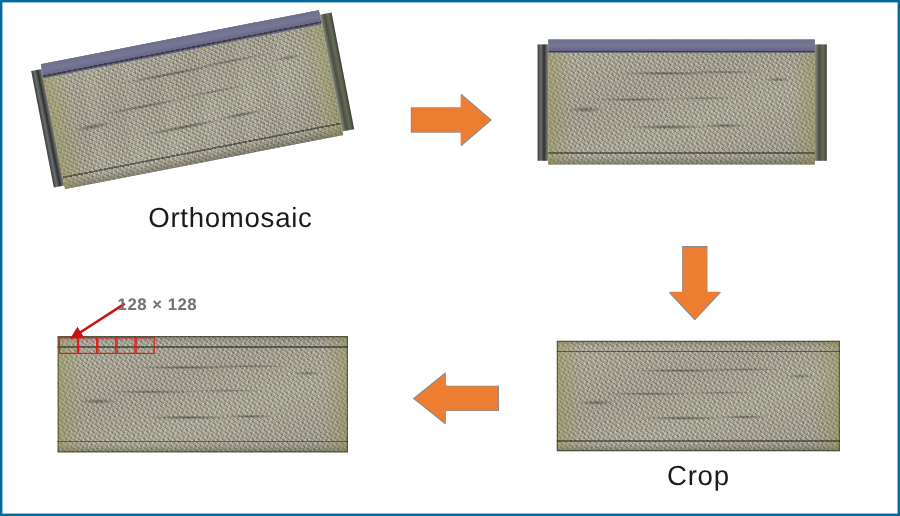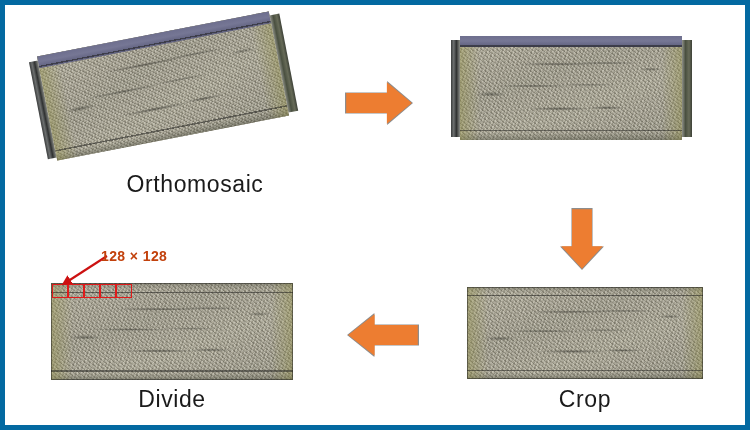--- a/index.html
+++ b/index.html
@@ -5,21 +5,21 @@
   html, body {
     margin: 0;
     padding: 0;
     background: #ffffff;
   }
   #canvas {
     position: relative;
     width: 750px;
     height: 430px;
     background: #ffffff;
-    border: 5px solid #0369a1;
+    border: 2px solid #0369a1;
     box-sizing: border-box;
     overflow: hidden;
     font-family: "Liberation Sans", sans-serif;
   }
 
   
   .step-label {
     position: absolute;
     font-family: "Liberation Sans", sans-serif;
     font-weight: 300;
@@ -114,21 +114,21 @@
   .arrow-fill.down {
     clip-path: polygon(26% 0%, 74% 0%, 74% 62%, 100% 62%, 50% 100%, 0% 62%, 26% 62%);
   }
 
   
   .tile-label {
     position: absolute;
     font-family: "Liberation Sans", sans-serif;
     font-weight: bold;
     font-size: 14px;
-    color: #c2410c;
+    color: #737373;
     white-space: nowrap;
     letter-spacing: 0.4px;
   }
   .tile-grid {
     position: absolute;
     display: flex;
     pointer-events: none;
   }
   .tile-cell {
     border: 1px solid #e01b1b;
@@ -198,15 +198,14 @@
     <defs>
       <marker id="redhead" markerWidth="5" markerHeight="5" refX="1.6" refY="2.5" orient="auto">
         <path d="M0,0 L5,2.5 L0,5 z" fill="#cc1111"></path>
       </marker>
     </defs>
     <line x1="50" y1="3" x2="10.5" y2="28.5" stroke="#cc1111" stroke-width="2.1" marker-end="url(#redhead)"></line>
   </svg>
 
   <div class="tile-label" style="left:96px; top:243px;">128 × 128</div>
 
-  <div class="step-label" style="left:82px; top:381px; width:170px;">Divide</div>
 
 </div>
 
 </body></html>

